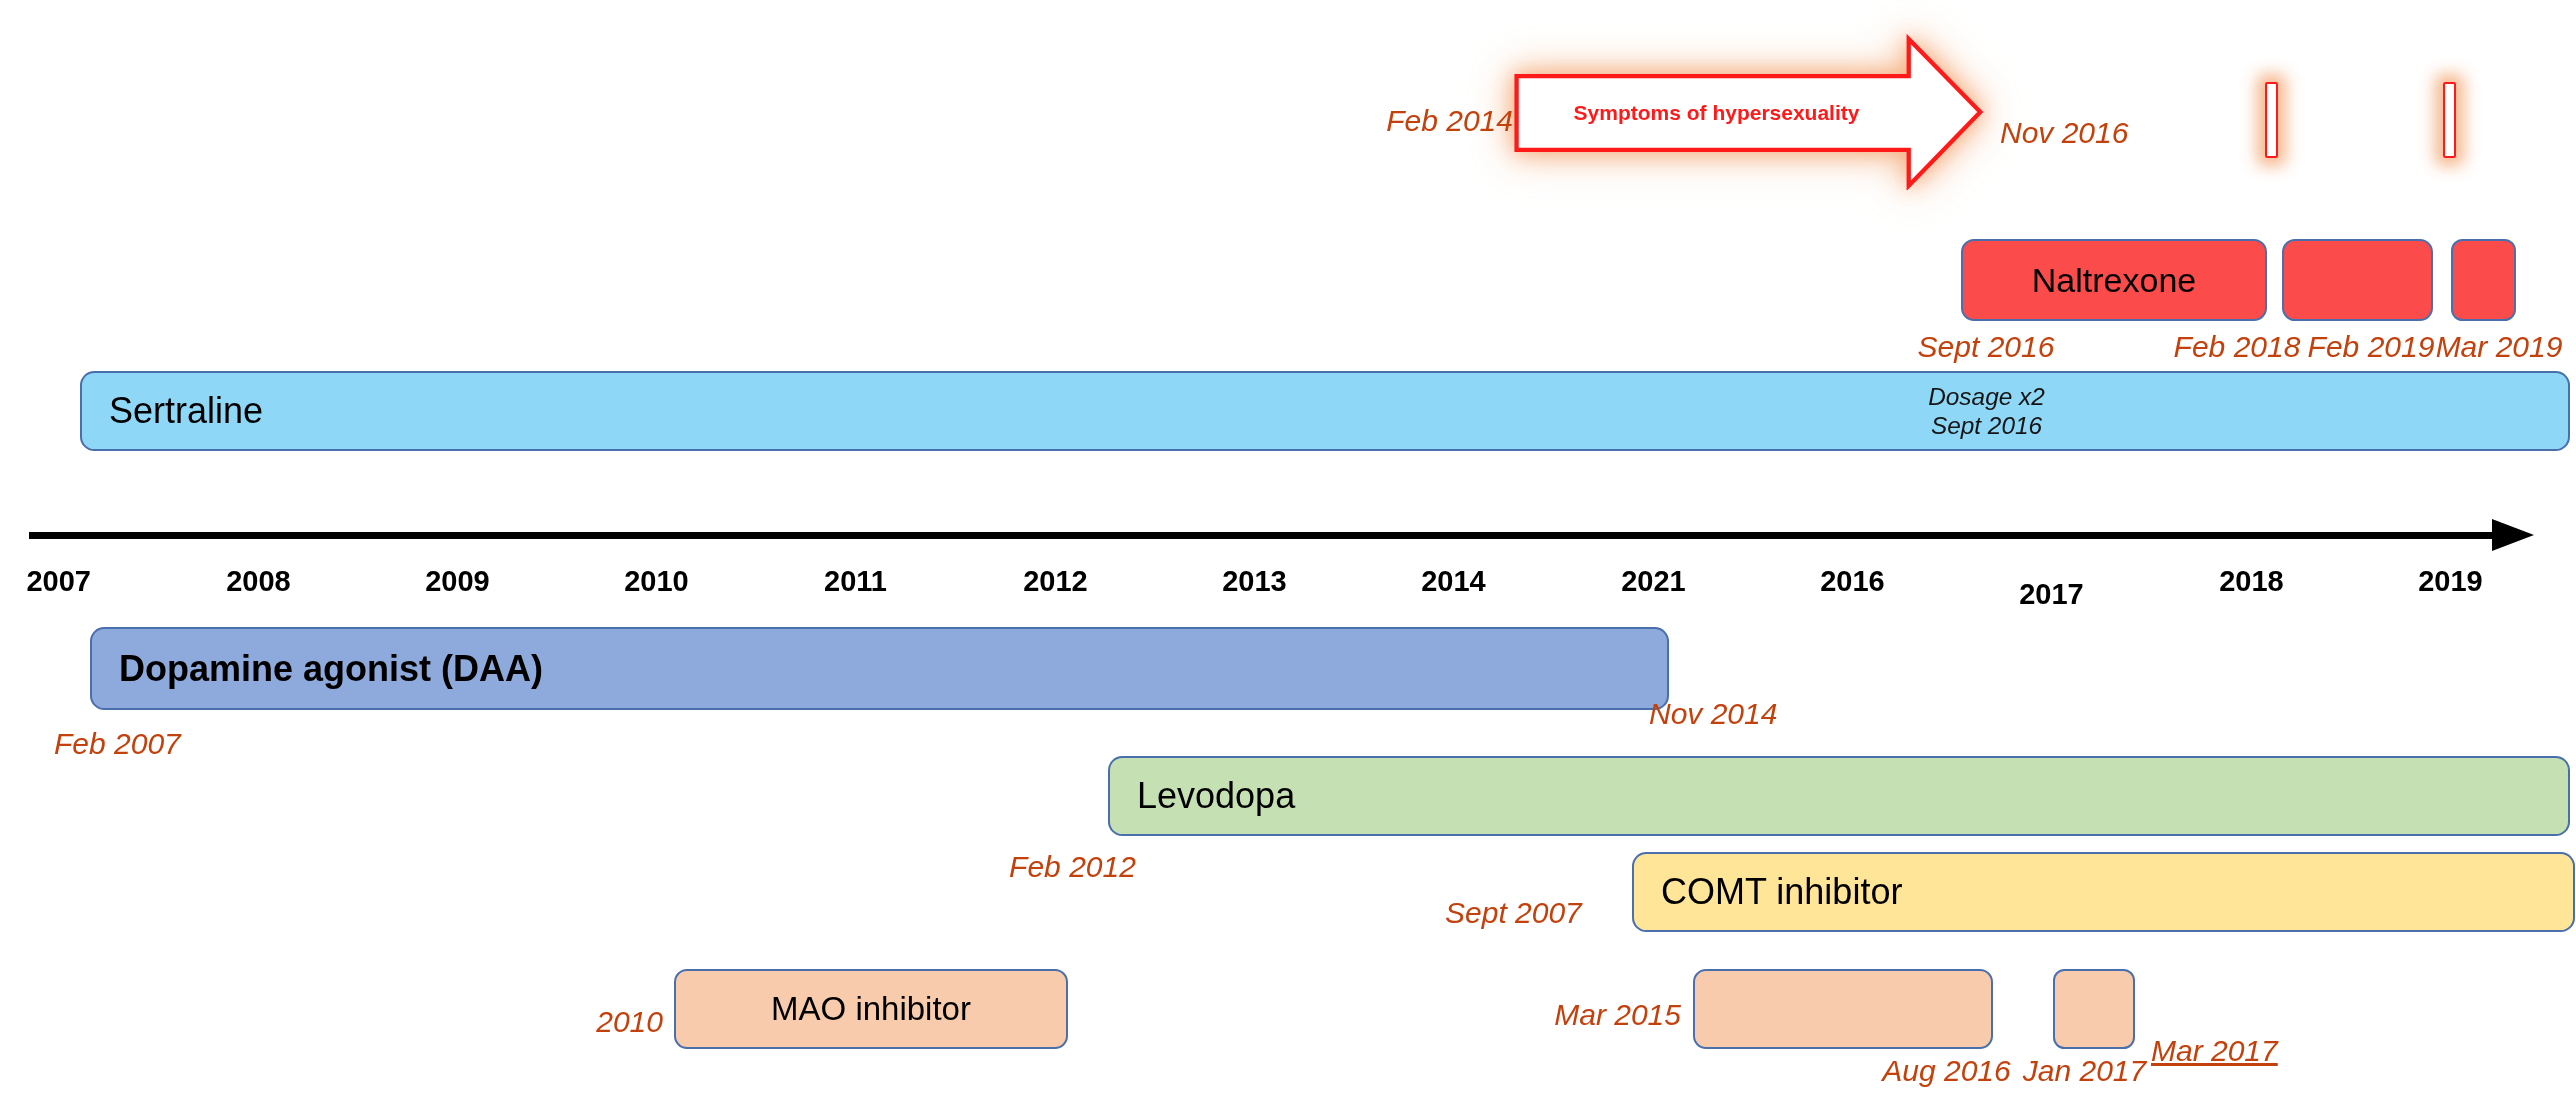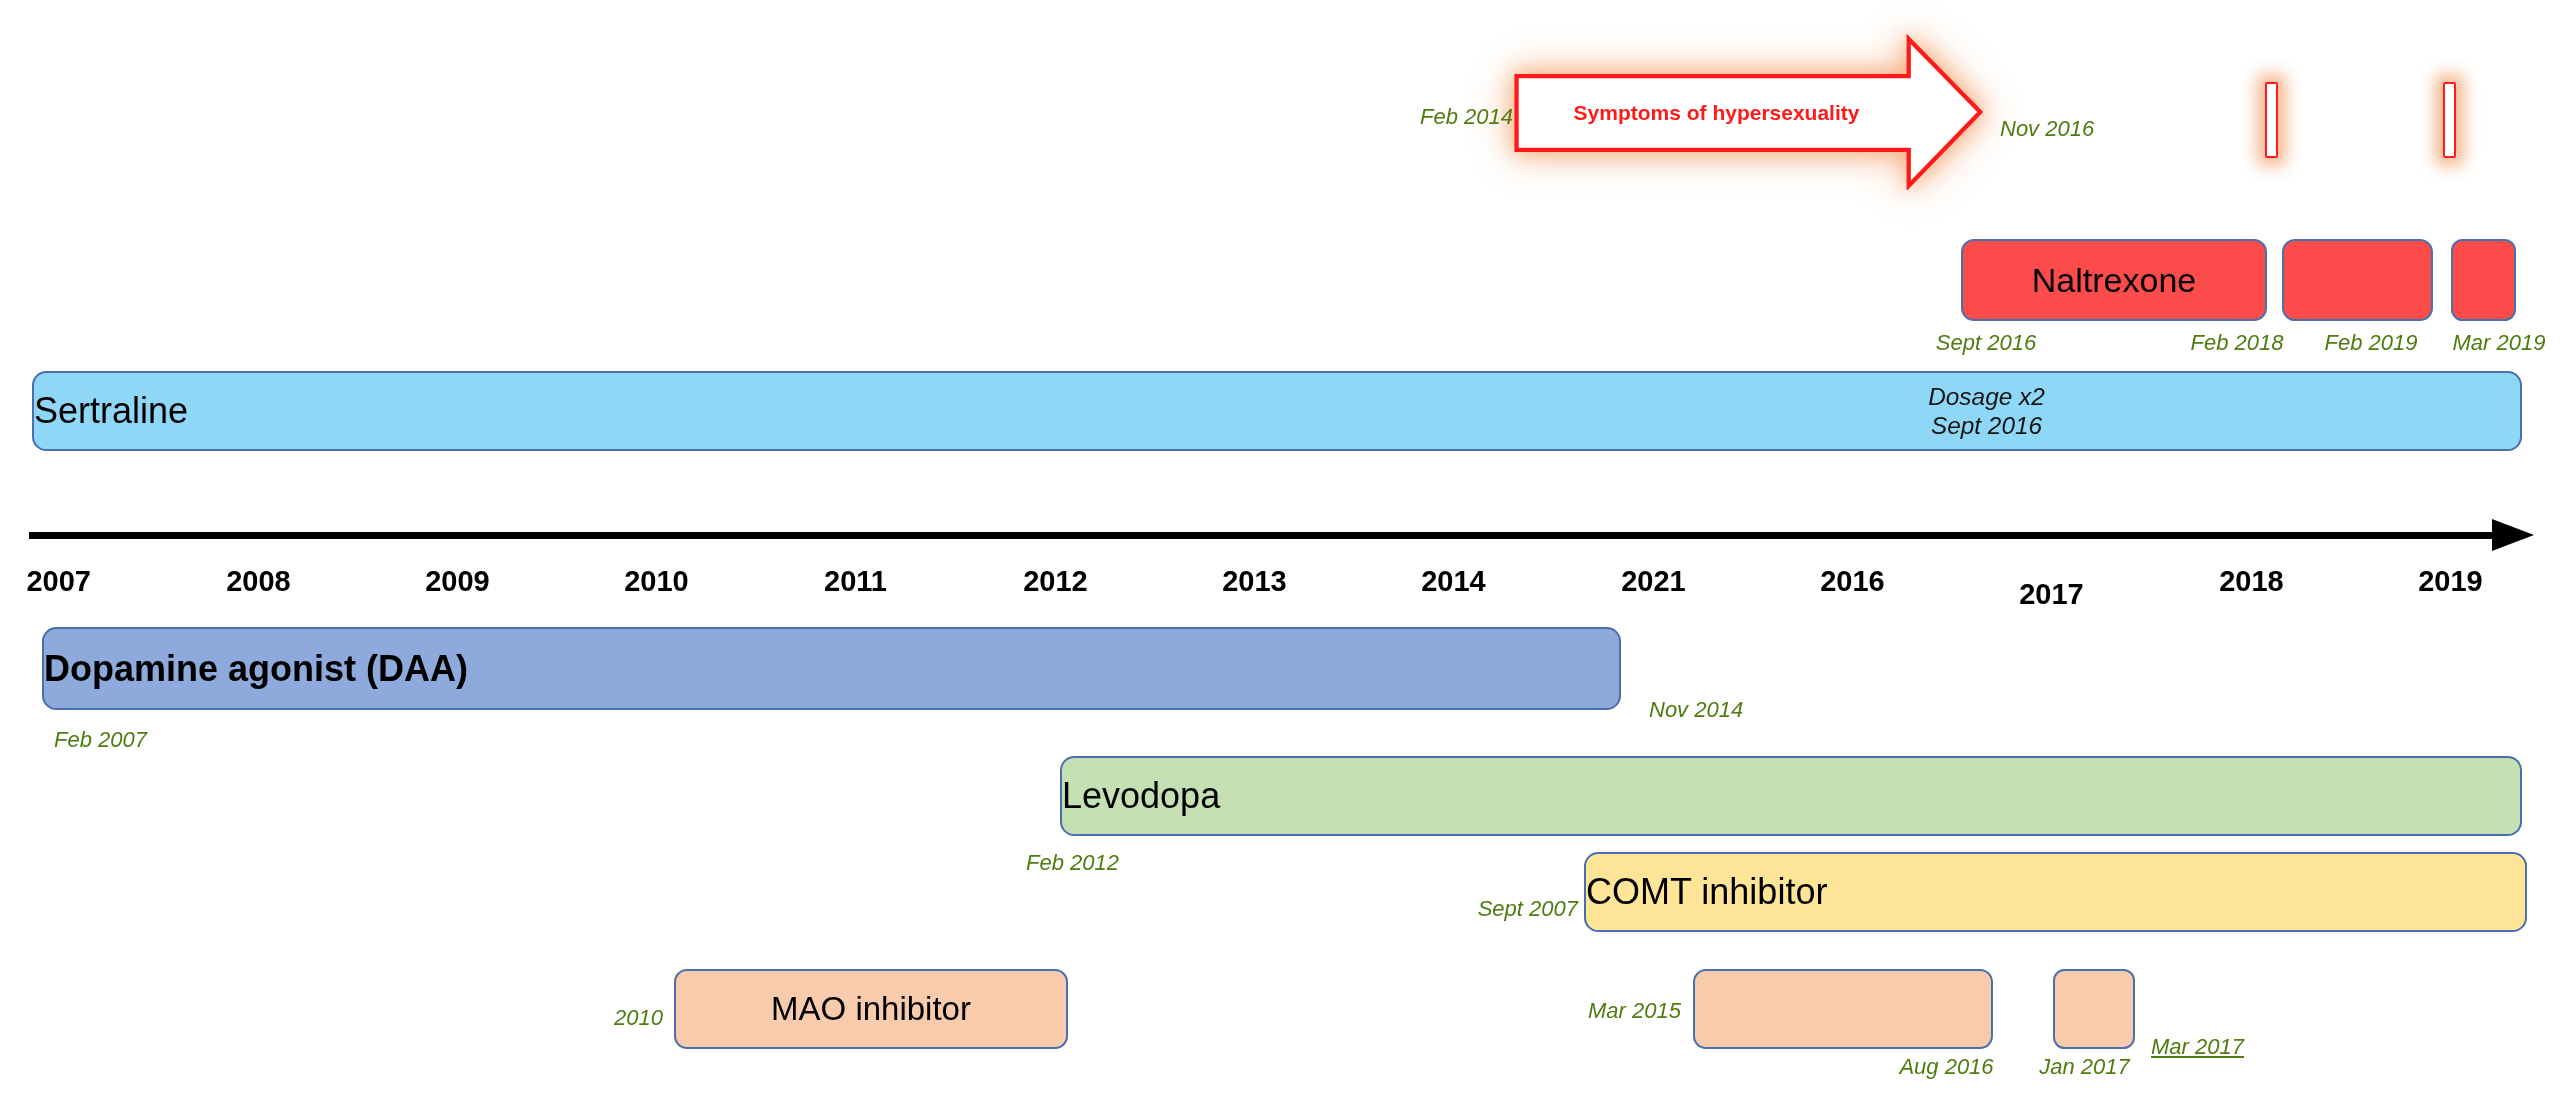--- a/index.html
+++ b/index.html
@@ -12,32 +12,32 @@
   }
   .bar{
     position:absolute;
     box-sizing:border-box;
     border:2.2px solid var(--bar-border,#4a6fad);
     border-radius:14.3px;
     display:flex;align-items:center;
     font-size:36px;color:#000;
     white-space:nowrap;
   }
-  .bar.padded{}
+  .bar.padded{padding-left:27px;margin-left:48px;}
   .bar.center{justify-content:center;align-items:center;}
   .bar.sky{background:var(--sky-fill,#8ed7f6);}
   .bar.periwinkle{background:var(--periwinkle-fill,#8ea9db);font-weight:bold;}
   .bar.green{background:var(--green-fill,#c5e0b3);}
   .bar.gold{background:var(--gold-fill,#ffe598);}
   .bar.peach{background:var(--peach-fill,#f7cbac);font-size:33px;}
   .bar.red{background:var(--red-fill,#fb4b4b);font-size:34px;}
   .date{
     position:absolute;
     font-style:italic;
-    font-size:22px;color:#4d7c0f;
+    font-size:30px;color:#c2410c;
     white-space:nowrap;
   }
   .date.c{text-align:center;}
   .date.r{text-align:right;}
   .year{
     position:absolute;top:565px;
     width:93px;text-align:center;
     font-size:29px;font-weight:600;color:#000;
   }
   .axis-line{

